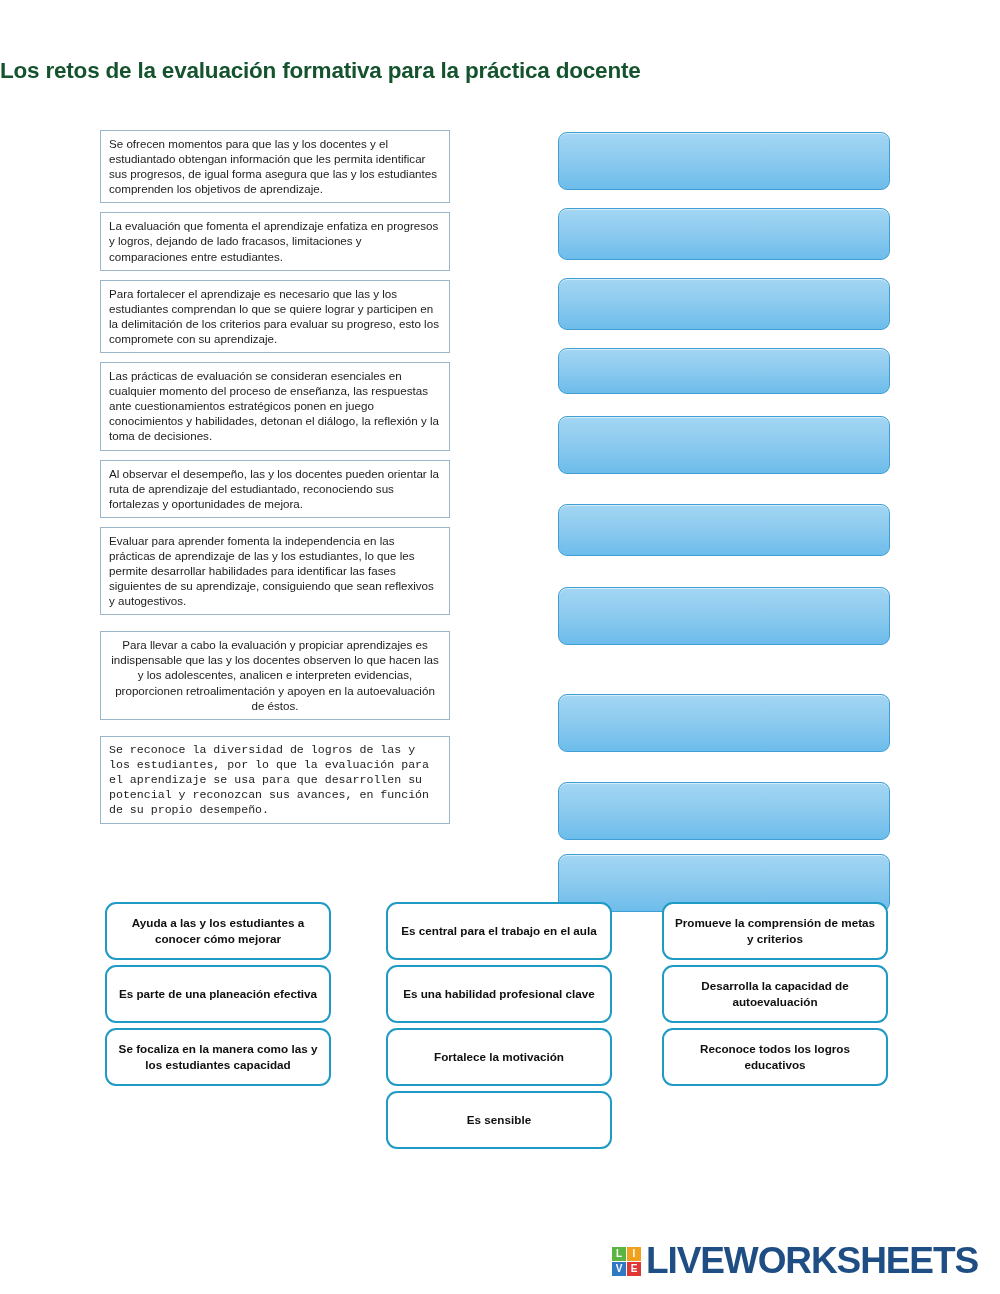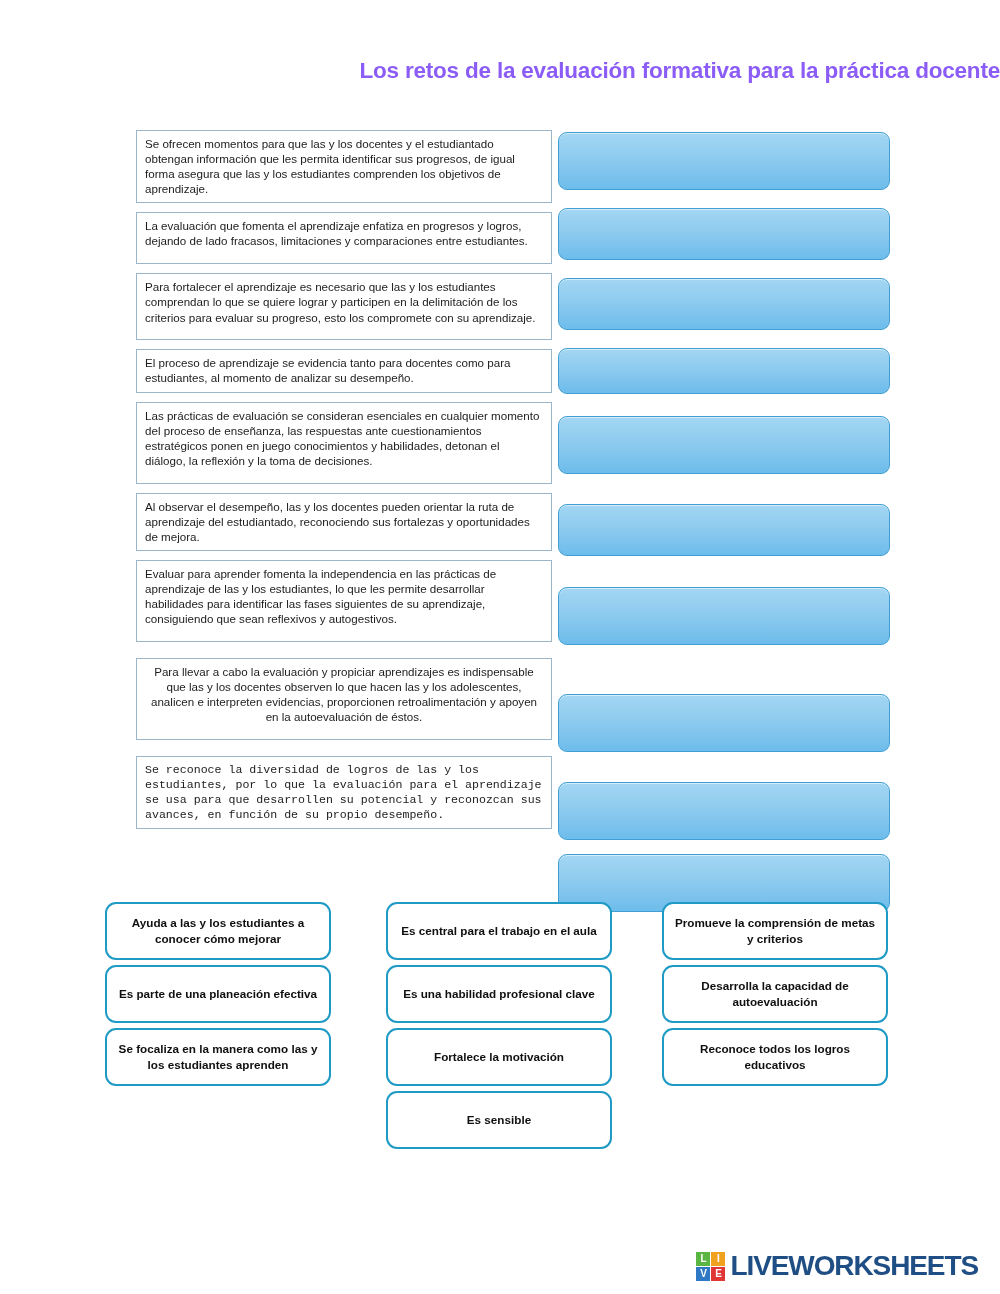--- a/index.html
+++ b/index.html
@@ -20,47 +20,46 @@
     background: #ffffff;
     overflow: hidden;
   }
 
   
   .worksheet-title {
     position: absolute;
     left: 0;
     top: 58px;
     width: 1000px;
-    text-align: right;
+    text-align: left;
     font-size: 22.5px;
     font-weight: bold;
-    color: #8b5cf6;
+    color: #14532d;
     letter-spacing: -0.2px;
     font-family: "Liberation Sans", sans-serif;
   }
 
   
   .statements {
     position: absolute;
     left: 100px;
     top: 130px;
     width: 350px;
   }
   .statement-box {
     box-sizing: border-box;
-    width: 416px;
+    width: 350px;
     border: 1px solid #9ab6c8;
     background: #ffffff;
     padding: 5px 8px 6px 8px;
     margin-bottom: 10px;
     font-size: 11.6px;
     line-height: 15.1px;
     color: #1c1c1c;
     font-family: "Liberation Sans", sans-serif;
-    margin-left: 36px;
   }
 
   
   .dropzones {
     position: absolute;
     left: 558px;
     top: 132px;
     width: 332px;
   }
   .dropzone {
@@ -133,40 +132,39 @@
     font-weight: bold;
     color: #ffffff;
     font-family: "Liberation Sans", sans-serif;
     line-height: 1;
   }
   .lw-l { background: #5bb543; }
   .lw-i { background: #f0a11e; }
   .lw-v { background: #2f78c4; }
   .lw-e { background: #e03636; }
   .lw-wordmark {
-    font-size: 28px;
+    font-size: 37px;
     font-weight: bold;
     color: #1f4e85;
     letter-spacing: -1.1px;
     font-family: "Liberation Sans", sans-serif;
     margin-left: 3px;
   }
 </style>
 </head>
 <body>
 
 <div class="page">
 
   <div class="worksheet-title">Los retos de la evaluación formativa para la práctica docente</div>
 
   <div class="statements">
       <div class="statement-box" style="min-height: 67px; margin-bottom: 9px;"><span>Se ofrecen momentos para que las y los docentes y el estudiantado obtengan información que les permita identificar sus progresos, de igual forma asegura que las y los estudiantes comprenden los objetivos de aprendizaje.</span></div>
       <div class="statement-box" style="min-height: 52px; margin-bottom: 9px;"><span>La evaluación que fomenta el aprendizaje enfatiza en progresos y logros, dejando de lado fracasos, limitaciones y comparaciones entre estudiantes.</span></div>
       <div class="statement-box" style="min-height: 67px; margin-bottom: 9px;"><span>Para fortalecer el aprendizaje es necesario que las y los estudiantes comprendan lo que se quiere lograr y participen en la delimitación de los criterios para evaluar su progreso, esto los compromete con su aprendizaje.</span></div>
-      <div class="statement-box" style="min-height: 37px; margin-bottom: 9px;"><span>El proceso de aprendizaje se evidencia tanto para docentes como para estudiantes, al momento de analizar su desempeño.</span></div>
       <div class="statement-box" style="min-height: 82px; margin-bottom: 9px;"><span>Las prácticas de evaluación se consideran esenciales en cualquier momento del proceso de enseñanza, las respuestas ante cuestionamientos estratégicos ponen en juego conocimientos y habilidades, detonan el diálogo, la reflexión y la toma de decisiones.</span></div>
       <div class="statement-box" style="min-height: 52px; margin-bottom: 9px;"><span>Al observar el desempeño, las y los docentes pueden orientar la ruta de aprendizaje del estudiantado, reconociendo sus fortalezas y oportunidades de mejora.</span></div>
       <div class="statement-box" style="min-height: 82px; margin-bottom: 16px;"><span>Evaluar para aprender fomenta la independencia en las prácticas de aprendizaje de las y los estudiantes, lo que les permite desarrollar habilidades para identificar las fases siguientes de su aprendizaje, consiguiendo que sean reflexivos y autogestivos.</span></div>
       <div class="statement-box" style="min-height: 82px; margin-bottom: 16px; text-align: center;"><span>Para llevar a cabo la evaluación y propiciar aprendizajes es indispensable que las y los docentes observen lo que hacen las y los adolescentes, analicen e interpreten evidencias, proporcionen retroalimentación y apoyen en la autoevaluación de éstos.</span></div>
       <div class="statement-box" style="min-height: 67px; margin-bottom: 13px; font-family: Liberation Mono, monospace;"><span>Se reconoce la diversidad de logros de las y los estudiantes, por lo que la evaluación para el aprendizaje se usa para que desarrollen su potencial y reconozcan sus avances, en función de su propio desempeño.</span></div>
     </div>
 
   <div class="dropzones" style="position: absolute;">
       <div class="dropzone" style="position: absolute; left: 0px; top: 0px; height: 58px;"></div>
       <div class="dropzone" style="position: absolute; left: 0px; top: 76px; height: 52px;"></div>
@@ -182,21 +180,21 @@
 
   <div class="answer-bank">
     <div class="answer-col answer-col-1">
         <div class="answer-box">
           <span>Ayuda a las y los estudiantes a conocer cómo mejorar</span>
         </div>
         <div class="answer-box">
           <span>Es parte de una planeación efectiva</span>
         </div>
         <div class="answer-box">
-          <span>Se focaliza en la manera como las y los estudiantes aprenden</span>
+          <span>Se focaliza en la manera como las y los estudiantes capacidad</span>
         </div>
       </div>
     <div class="answer-col answer-col-2">
         <div class="answer-box">
           <span>Es central para el trabajo en el aula</span>
         </div>
         <div class="answer-box">
           <span>Es una habilidad profesional clave</span>
         </div>
         <div class="answer-box">

